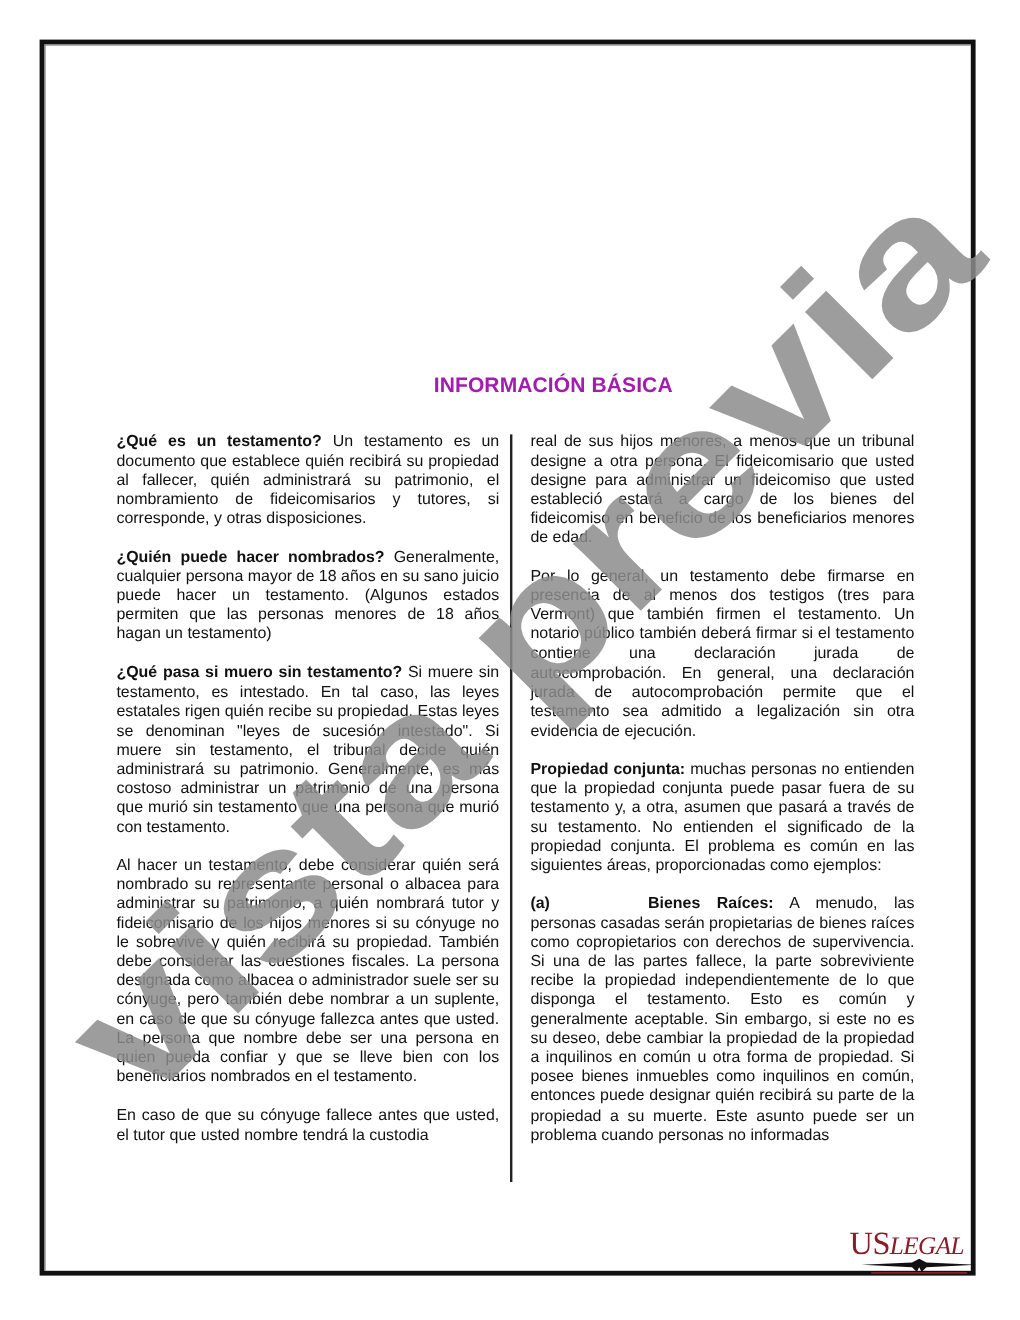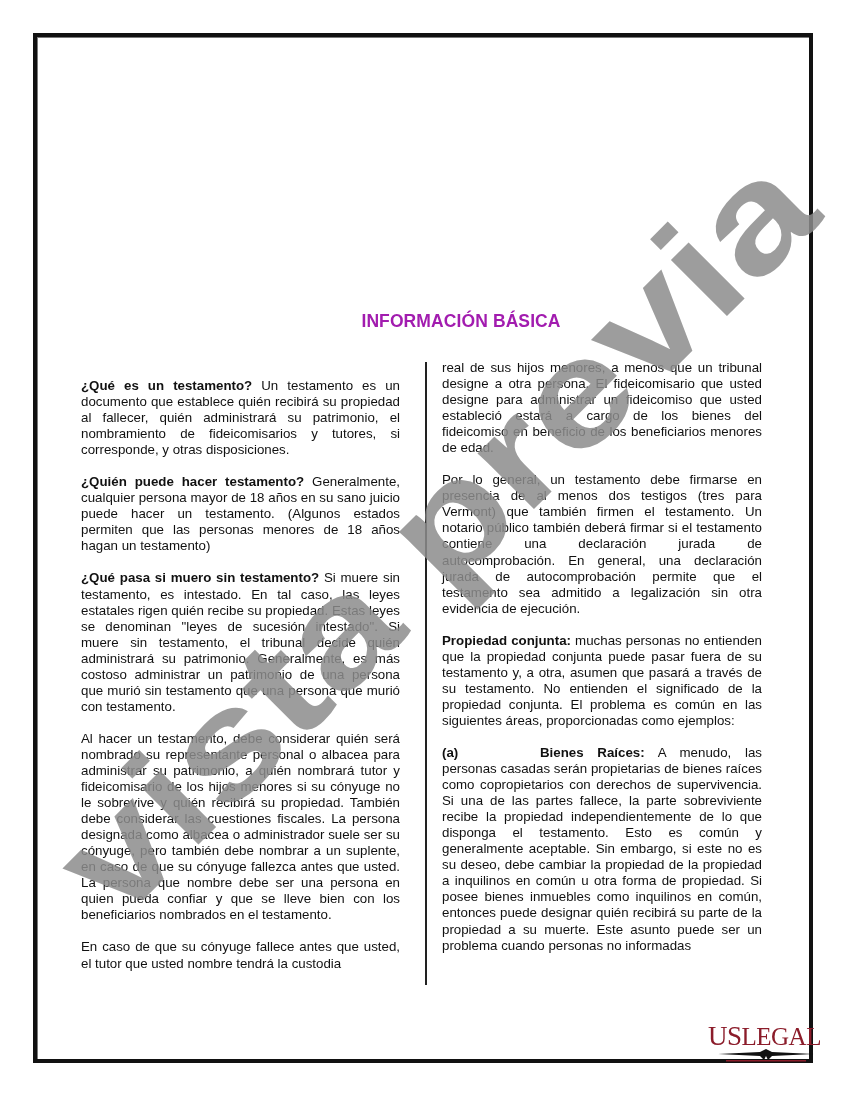--- a/index.html
+++ b/index.html
@@ -14,53 +14,53 @@
       border-right: none; border-bottom: none;
     }
     .title {
       position: absolute; left: 0; width: 850px; top: 311px; text-align: center;
       font-weight: bold; font-size: 17.5px; color: #a21caf; letter-spacing: 0.1px; padding-left: 36px;
     }
     .col {
       position: absolute; top: 360px; font-size: 13.3px; line-height: 16.05px;
       color: #111; text-align: justify;
     }
-    .col-left { left: 81px; width: 319px; margin-top: 18px; }
+    .col-left { left: 97px; width: 319px; }
     .col-right { left: 442px; width: 320px; }
     .col p { margin: 0 0 16px 0; }
     .col b { font-weight: bold; }
     .divider {
       position: absolute; left: 425px; top: 362px; width: 2px; height: 623px; background: #222;
     }
     .item-label { display: inline-block; width: 98px; font-weight: bold; }
     .item-heading { font-weight: bold; }
     .watermark {
       position: absolute; left: 0; top: 0; width: 850px; height: 1100px; pointer-events: none;
     }
     .logo {
       position: absolute; left: 708px; top: 1022px; width: 115px; height: 40px;
     }
     .logo-text {
       position: absolute; left: 0; top: 0; font-family: "Liberation Serif", serif;
       font-size: 27px; color: #8b1c2a; letter-spacing: -0.5px; line-height: 28px;
     }
-    .logo-sub { font-size: 25px; }
+    .logo-sub { font-size: 21px; font-style: italic; }
   </style>
 </head>
 <body>
 
 <div class="page-frame">
   <div class="page-frame-inner"></div>
 </div>
 
 <div class="title">INFORMACIÓN BÁSICA</div>
 
 <div class="col col-left">
   <p><b>¿Qué es un testamento?</b><span> Un testamento es un documento que establece quién recibirá su propiedad al fallecer, quién administrará su patrimonio, el nombramiento de fideicomisarios y tutores, si corresponde, y otras disposiciones.</span></p>
-  <p><b>¿Quién puede hacer testamento?</b><span> Generalmente, cualquier persona mayor de 18 años en su sano juicio puede hacer un testamento. (Algunos estados permiten que las personas menores de 18 años hagan un testamento)</span></p>
+  <p><b>¿Quién puede hacer nombrados?</b><span> Generalmente, cualquier persona mayor de 18 años en su sano juicio puede hacer un testamento. (Algunos estados permiten que las personas menores de 18 años hagan un testamento)</span></p>
   <p><b>¿Qué pasa si muero sin testamento?</b><span> Si muere sin testamento, es intestado. En tal caso, las leyes estatales rigen quién recibe su propiedad. Estas leyes se denominan "leyes de sucesión intestado". Si muere sin testamento, el tribunal decide quién administrará su patrimonio. Generalmente, es más costoso administrar un patrimonio de una persona que murió sin testamento que una persona que murió con testamento.</span></p>
   <p><span>Al hacer un testamento, debe considerar quién será nombrado su representante personal o albacea para administrar su patrimonio, a quién nombrará tutor y fideicomisario de los hijos menores si su cónyuge no le sobrevive y quién recibirá su propiedad. También debe considerar las cuestiones fiscales. La persona designada como albacea o administrador suele ser su cónyuge, pero también debe nombrar a un suplente, en caso de que su cónyuge fallezca antes que usted. La persona que nombre debe ser una persona en quien pueda confiar y que se lleve bien con los beneficiarios nombrados en el testamento.</span></p>
   <p><span>En caso de que su cónyuge fallece antes que usted, el tutor que usted nombre tendrá la custodia</span></p>
 </div>
 
 <div class="divider"></div>
 
 <div class="col col-right">
   <p><span>real de sus hijos menores, a menos que un tribunal designe a otra persona. El fideicomisario que usted designe para administrar un fideicomiso que usted estableció estará a cargo de los bienes del fideicomiso en beneficio de los beneficiarios menores de edad.</span></p>
   <p><span>Por lo general, un testamento debe firmarse en presencia de al menos dos testigos (tres para Vermont) que también firmen el testamento. Un notario público también deberá firmar si el testamento contiene una declaración jurada de autocomprobación. En general, una declaración jurada de autocomprobación permite que el testamento sea admitido a legalización sin otra evidencia de ejecución.</span></p>

